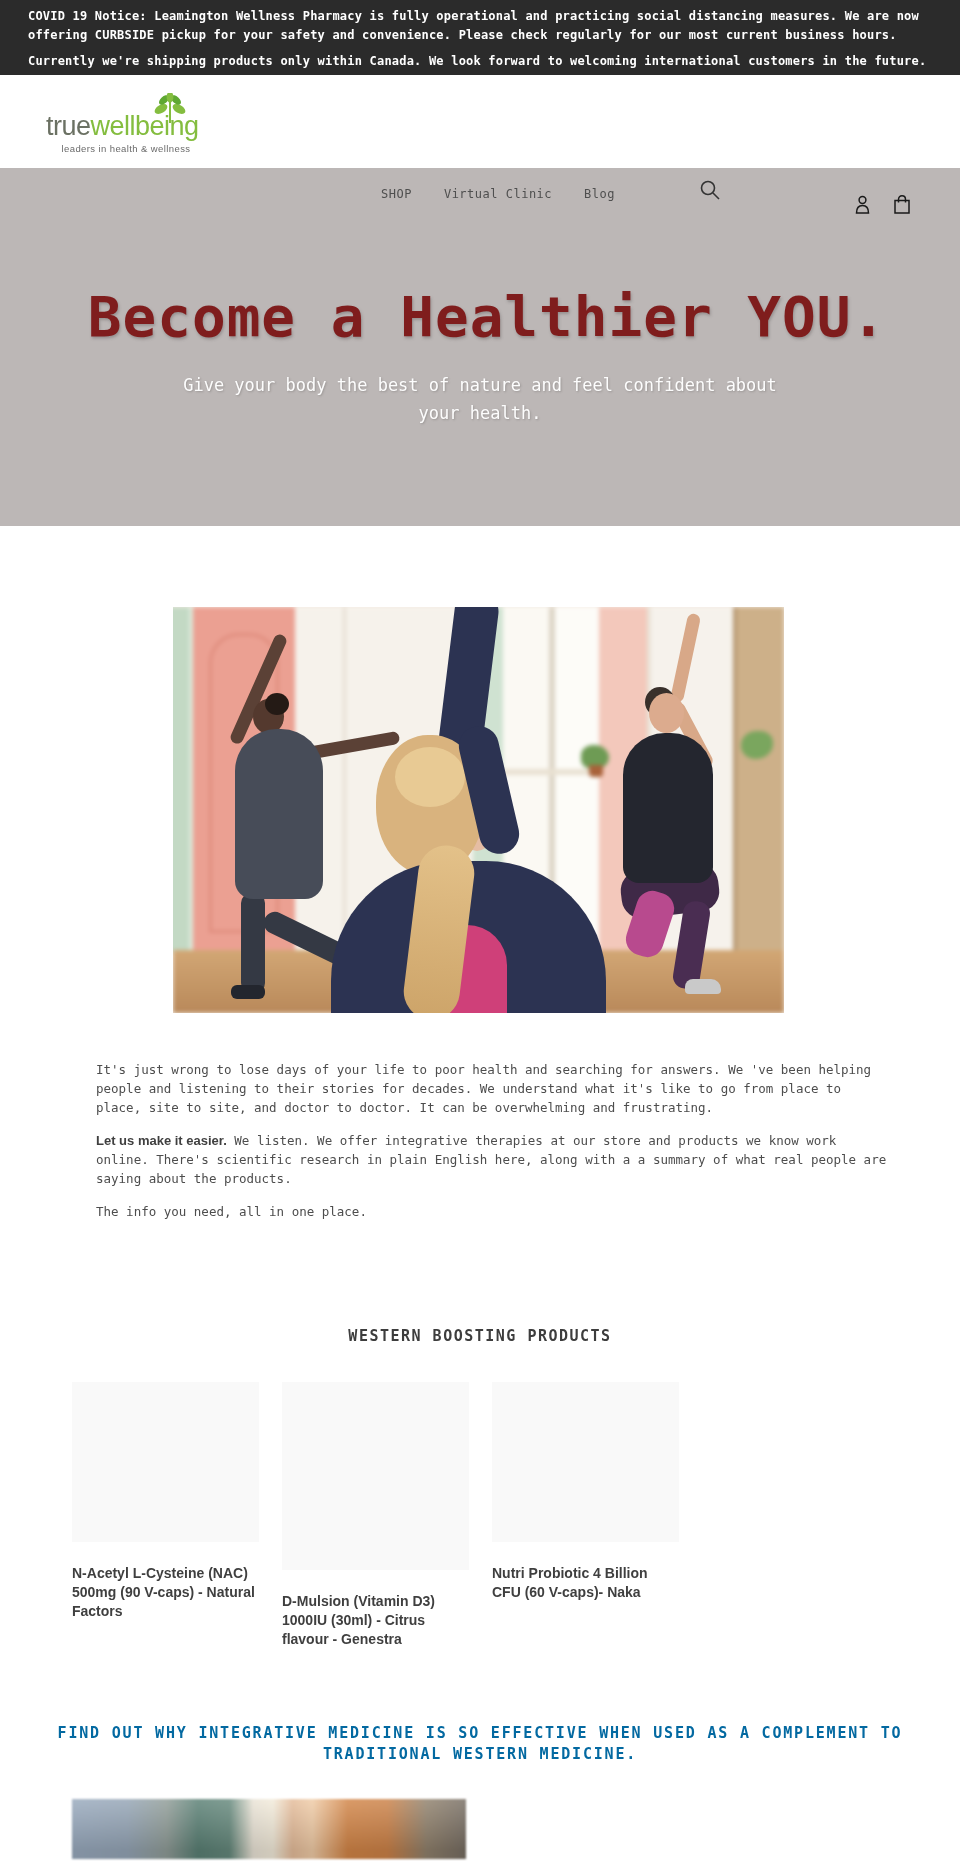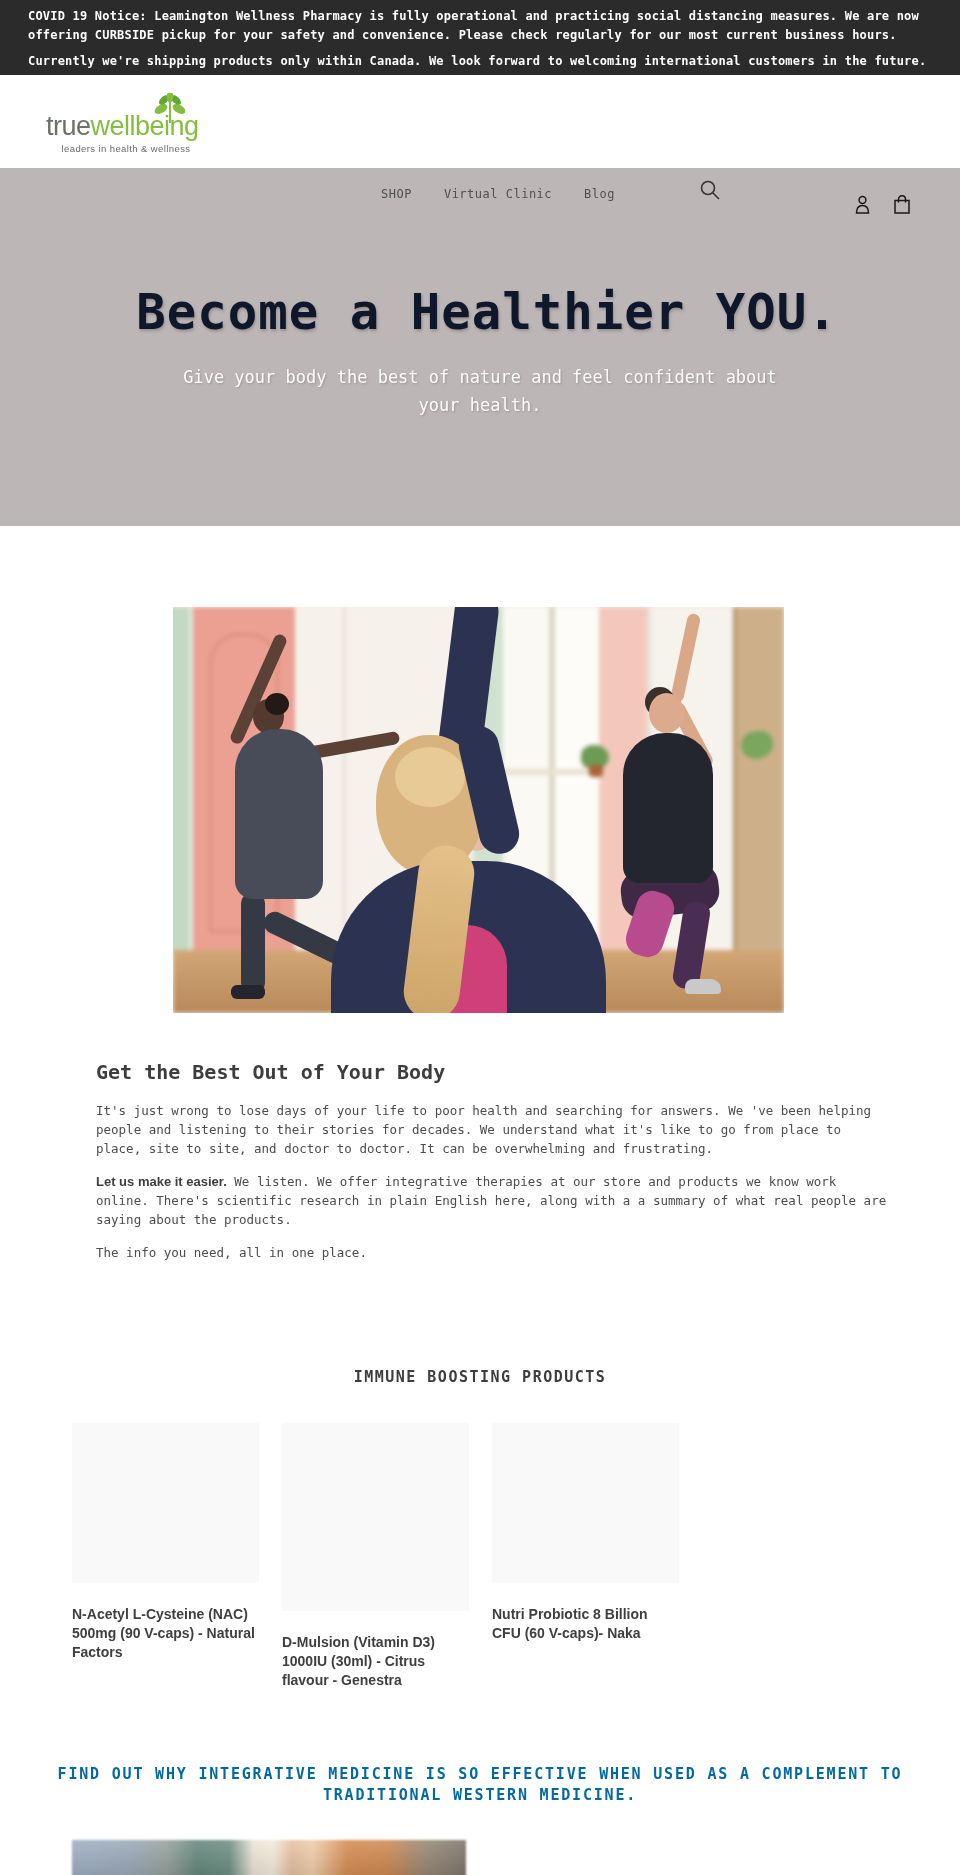--- a/index.html
+++ b/index.html
@@ -24,21 +24,21 @@
   .main-nav { position:absolute; left:381px; top:112px; display:flex; gap:32px; }
   .main-nav a { font-size:12px; letter-spacing:.5px; color:#4f4f4f; text-decoration:none; cursor:pointer; }
   .hdr-icon { position:absolute; cursor:pointer; }
   .hdr-icon svg { display:block; }
   .icon-search { left:698px; top:103px; }
   .icon-account { left:852px; top:119px; }
   .icon-cart { left:892px; top:119px; }
 
   
   .hero { background:#bcb7b6; height:358px; text-align:center; padding-top:116px; }
-  .hero h1 { color:#0f172a; font-size:49px; font-weight:700; letter-spacing:1px;
+  .hero h1 { color:#7f1d1d; font-size:56px; font-weight:700; letter-spacing:1px;
     text-shadow:1px 2px 3px rgba(80,75,74,.35);padding-left:14px; }
   .hero .sub { color:#fdfdfd; font-size:17px; line-height:28px; margin:22px auto 0;
     max-width:640px; text-shadow:1px 1px 2px rgba(80,75,74,.3); }
 
   
   .yoga { position:relative; width:611px; height:406px; margin:81px 0 0 173px;
     overflow:hidden; background:#f2ece4; }
   .yoga div { position:absolute; }
   .bgblur { filter:blur(2px); inset:0; }
   .mint-door { left:-6px; top:0; width:26px; height:345px; background:#c3d9c4; border-right:4px solid #dcebdc; }
@@ -233,39 +233,38 @@
   <div class="f2-face"></div>
   <div class="f2-hair"></div>
   <div class="f2-hair-shine"></div>
   <div class="f2-forearm"></div>
   <div class="f2-body"></div>
   <div class="f2-shirt"></div>
   <div class="f2-ponytail"></div>
 </div>
 
 <div class="intro">
-  <h2>Get the Best Out of Your Body</h2>
   <p>It's just wrong to lose days of your life to poor health and searching for answers. We 've been helping people and listening to their stories for decades. We understand what it's like to go from place to place, site to site, and doctor to doctor. It can be overwhelming and frustrating.</p>
   <p><span class="lead-bold">Let us make it easier.</span><span> We listen. We offer integrative therapies at our store and products we know work online. There's scientific research in plain English here, along with a a summary of what real people are saying about the products.</span></p>
   <p>The info you need, all in one place.</p>
 </div>
 
 <div class="products">
-  <h3>IMMUNE BOOSTING PRODUCTS</h3>
+  <h3>WESTERN BOOSTING PRODUCTS</h3>
   <div class="card-row">
     <div class="card">
       <div class="thumb"></div>
       <div class="title">N-Acetyl L-Cysteine (NAC) 500mg (90 V-caps) - Natural Factors</div>
     </div>
     <div class="card tall">
       <div class="thumb"></div>
       <div class="title">D-Mulsion (Vitamin D3) 1000IU (30ml) - Citrus flavour - Genestra</div>
     </div>
     <div class="card">
       <div class="thumb"></div>
-      <div class="title">Nutri Probiotic 8 Billion CFU (60 V-caps)- Naka</div>
+      <div class="title">Nutri Probiotic 4 Billion CFU (60 V-caps)- Naka</div>
     </div>
   </div>
 </div>
 
 <div class="integrative">FIND OUT WHY INTEGRATIVE MEDICINE IS SO EFFECTIVE WHEN USED AS A COMPLEMENT TO TRADITIONAL WESTERN MEDICINE.</div>
 
 <div class="bottom-photo"></div>
 
 </body></html>

